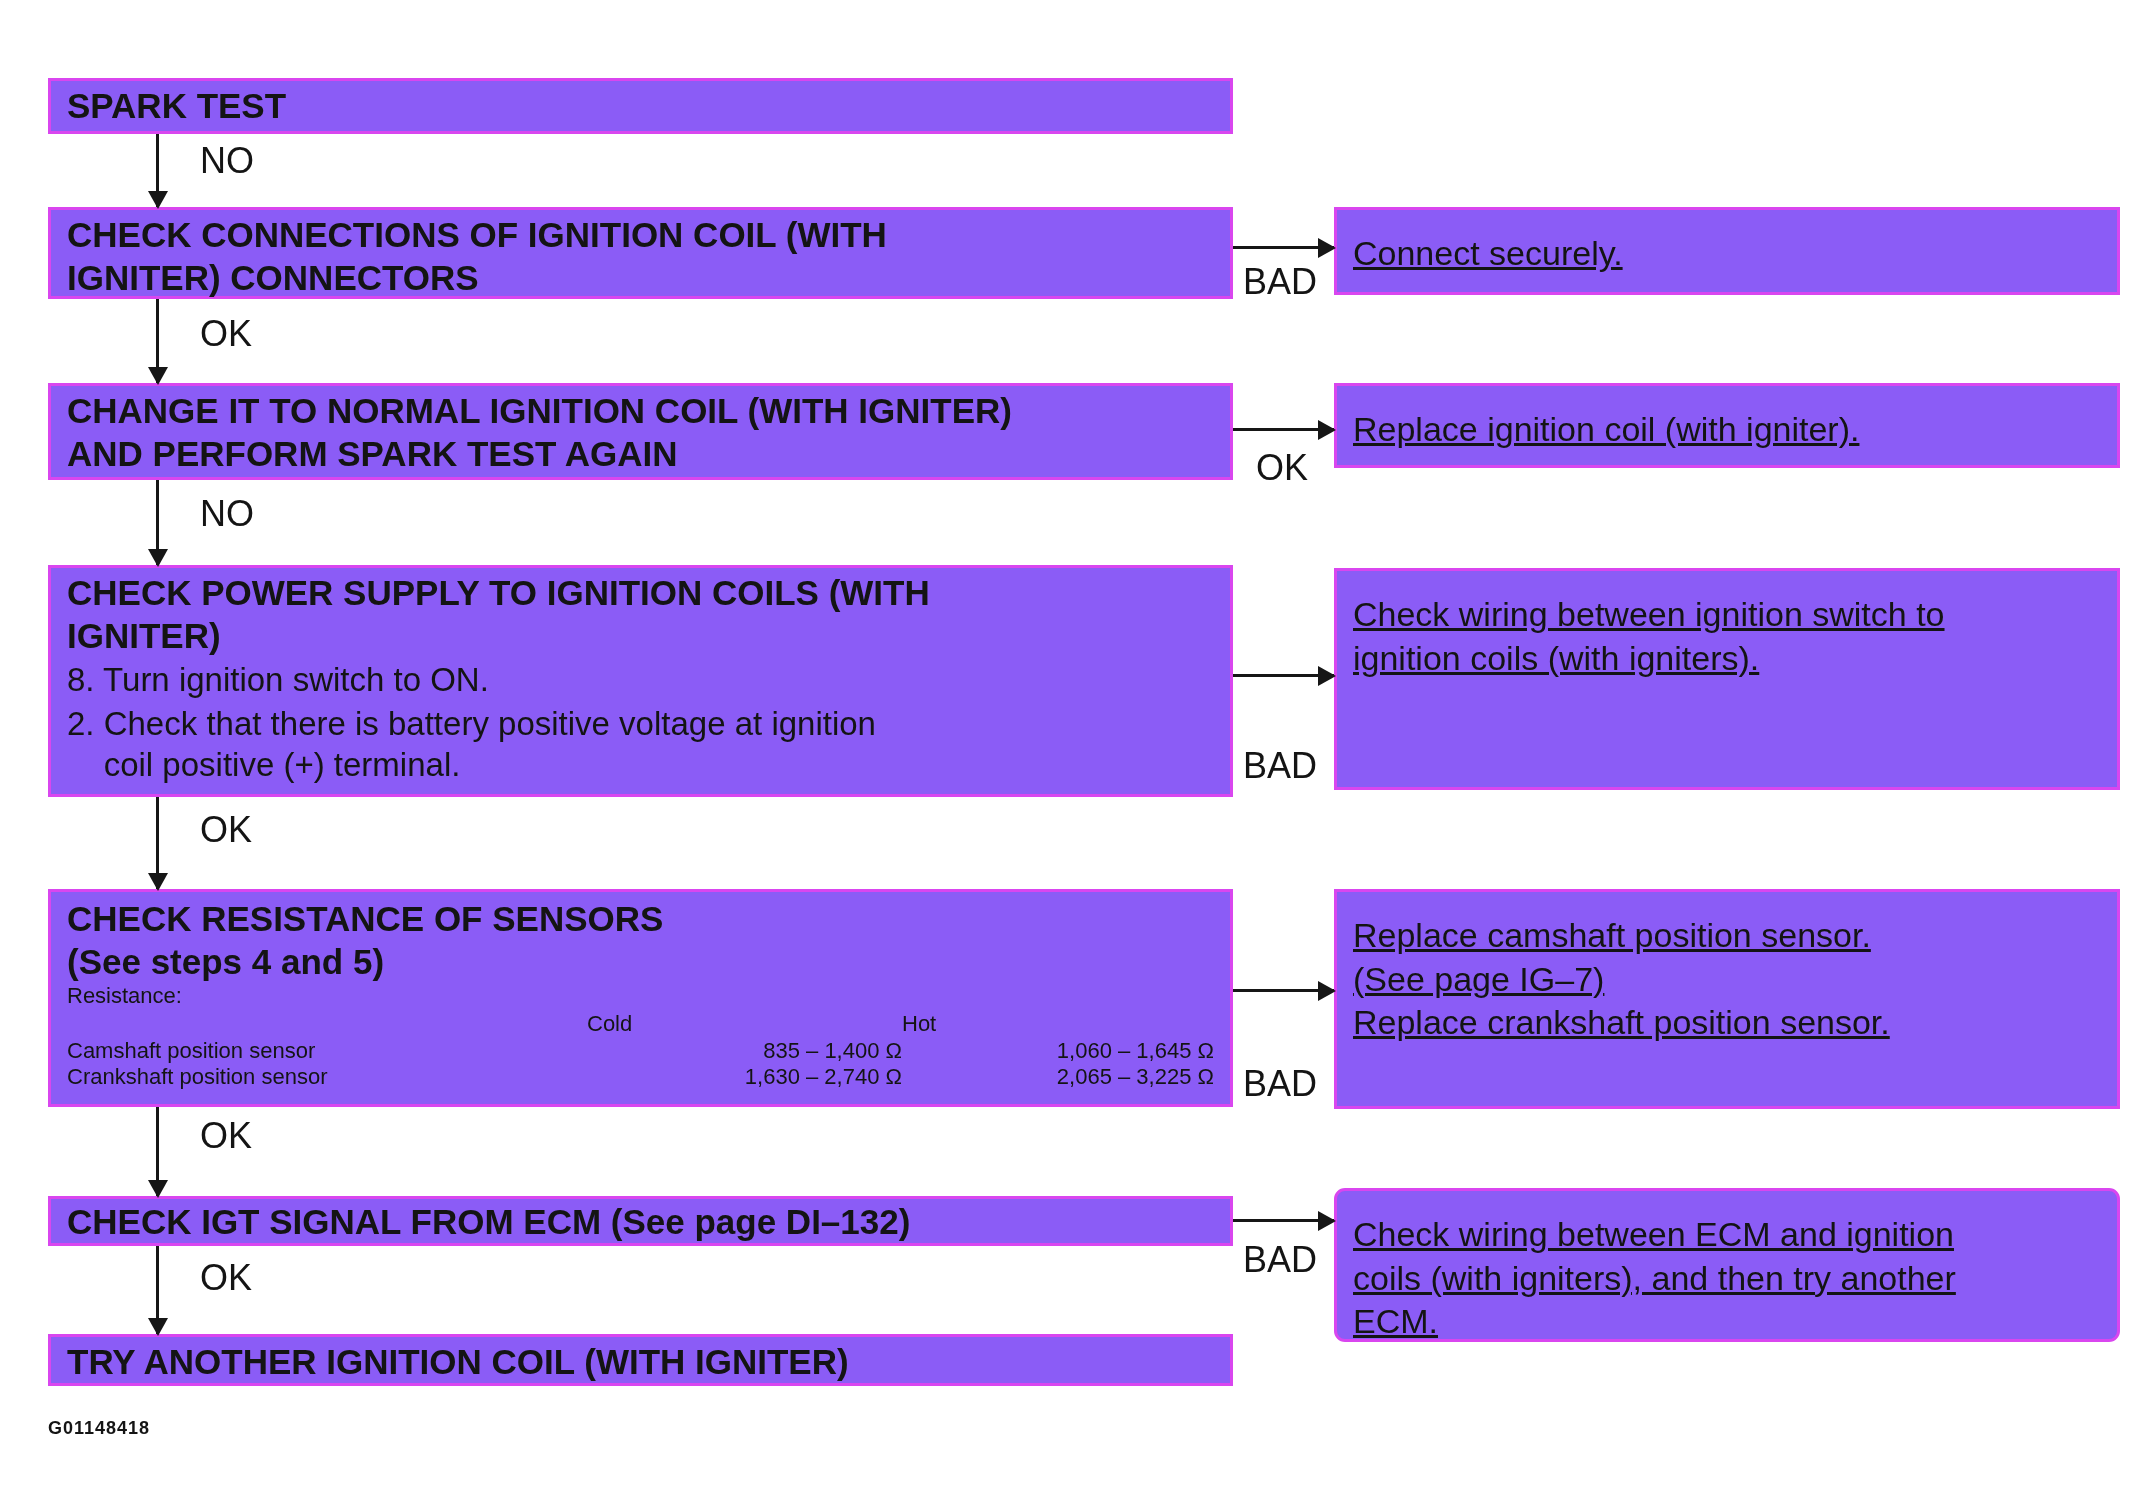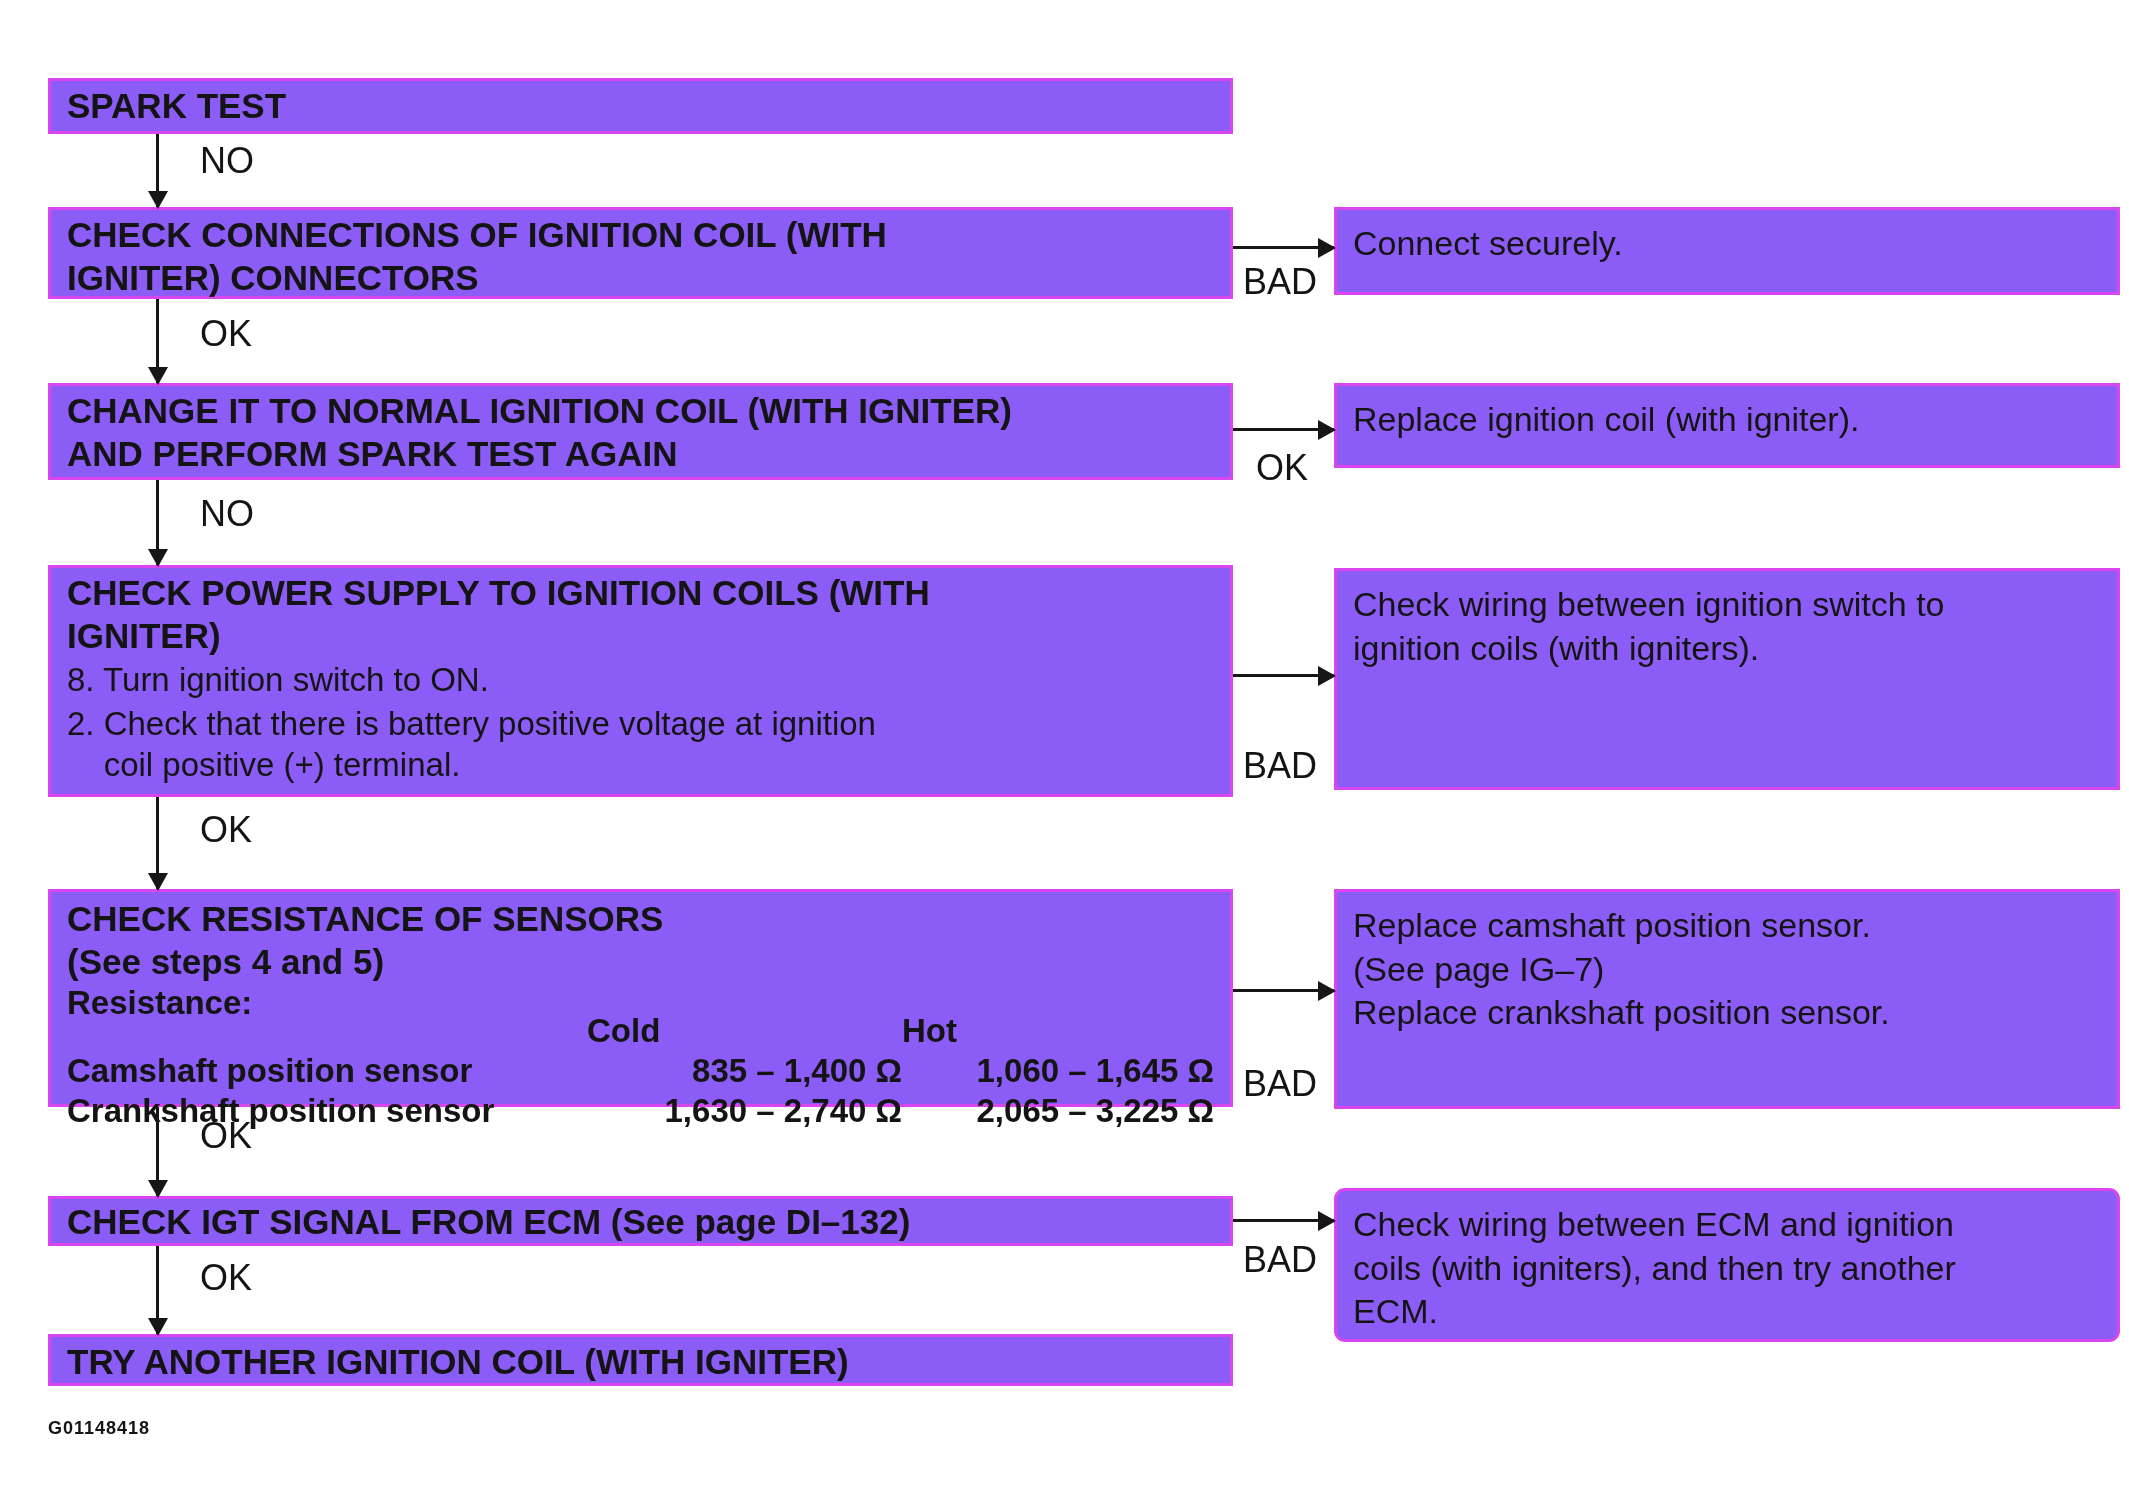--- a/index.html
+++ b/index.html
@@ -29,27 +29,28 @@
     .ml { white-space: pre-line; }
     .pw { white-space: pre-wrap; }
     .body-txt {
       font-size: 33px;
       line-height: 1.25;
       margin-top: 2px;
     }
     .action-txt {
       font-size: 34px;
       line-height: 1.28;
-      margin-top: 8px;
+      margin-top: 18px;
+      text-decoration: underline;
     }
     .trow {
       display: grid;
       grid-template-columns: 520px 315px 1fr;
-      font-weight: bold;
-      font-size: 33px;
+      font-weight: normal;
+      font-size: 22px;
       line-height: 1.2;
     }
     .tc-left   { text-align: left; }
     .tc-center { text-align: left; margin-top: 28px; }
     .tc-right  { text-align: right; }
     .varrow {
       position: absolute;
       width: 3px;
       background: #161616;
     }

